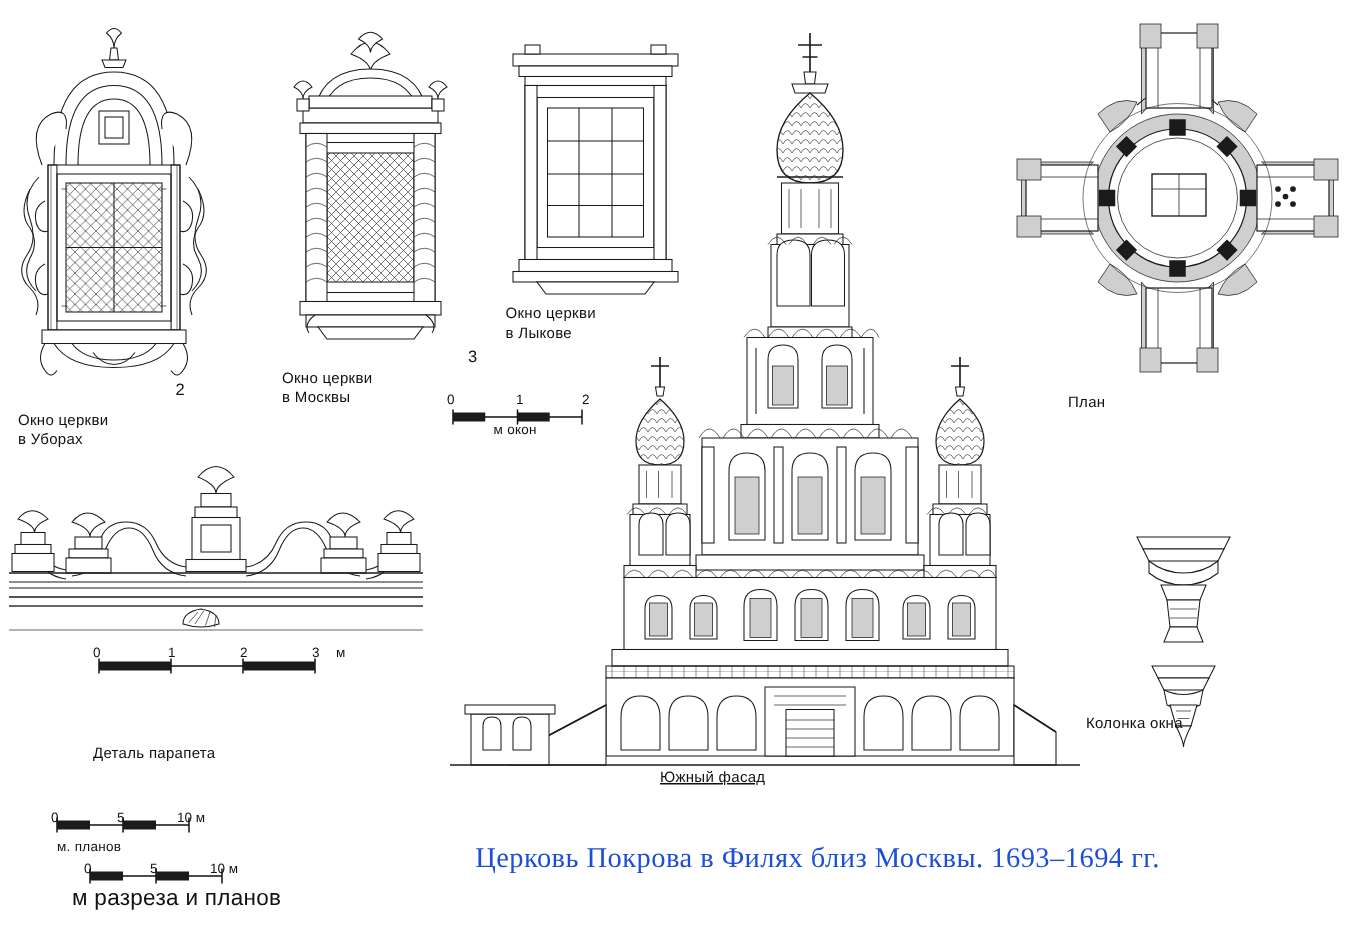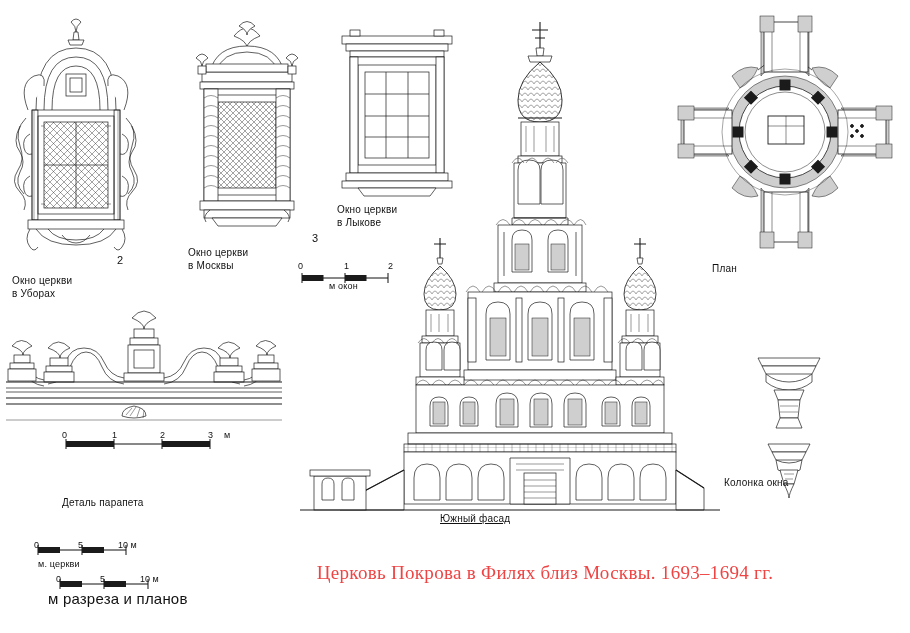--- a/index.html
+++ b/index.html
@@ -3,21 +3,21 @@
 <meta charset="utf-8">
 <style>
   html,body{margin:0;padding:0;background:#ffffff;}
   body{width:910px;height:633px;position:relative;overflow:hidden;
        font-family:"Liberation Serif",serif;color:#1a1a1a;}
   .sheet{position:absolute;left:0;top:0;width:910px;height:633px;background:#fff;}
   .lbl{position:absolute;font-family:"Liberation Sans",sans-serif;
        font-size:10px;line-height:13px;color:#111;letter-spacing:.2px;}
   .num{position:absolute;font-family:"Liberation Sans",sans-serif;font-size:11px;color:#111;}
   .title{position:absolute;left:0;right:0;text-align:center;font-family:"Liberation Serif",serif;
-         font-size:19px;color:#ef4444;letter-spacing:.3px;}
+         font-size:19px;color:#1d4ed8;letter-spacing:.3px;}
   .fig{position:absolute;}
   svg{display:block;overflow:visible;}
   .ln{stroke:#1b1b1b;fill:none;}
   .thin{stroke-width:.7;}
   .hair{stroke-width:.45;}
   .med{stroke-width:1.1;}
   .fillgry{fill:#cfcfcf;stroke:#1b1b1b;stroke-width:.5;}
   .fillwht{fill:#ffffff;stroke:#1b1b1b;stroke-width:.7;}
   .scalebar{position:absolute;}
   .sb-line{stroke:#111;stroke-width:1;}
@@ -517,21 +517,21 @@
       <line x1="8" y1="5" x2="8" y2="15" class="sb-tick"></line>
       <line x1="52" y1="5" x2="52" y2="15" class="sb-tick"></line>
       <line x1="96" y1="5" x2="96" y2="15" class="sb-tick"></line>
       <rect x="8" y="7" width="22" height="6" fill="#1b1b1b"></rect>
       <rect x="52" y="7" width="22" height="6" fill="#1b1b1b"></rect>
     </svg>
   </div>
   <div class="num" style="left:34px;top:540px;font-size:9px;">0</div>
   <div class="num" style="left:78px;top:540px;font-size:9px;">5</div>
   <div class="num" style="left:118px;top:540px;font-size:9px;">10 м</div>
-  <div class="lbl" style="left:38px;top:558px;width:110px;font-size:9px;">м. церкви</div>
+  <div class="lbl" style="left:38px;top:558px;width:110px;font-size:9px;">м. планов</div>
 
   <div class="scalebar" style="left:52px;top:574px;">
     <svg width="130" height="20" viewBox="0 0 130 20">
       <line x1="8" y1="10" x2="96" y2="10" class="sb-line"></line>
       <line x1="8" y1="5" x2="8" y2="15" class="sb-tick"></line>
       <line x1="52" y1="5" x2="52" y2="15" class="sb-tick"></line>
       <line x1="96" y1="5" x2="96" y2="15" class="sb-tick"></line>
       <rect x="8" y="7" width="22" height="6" fill="#1b1b1b"></rect>
       <rect x="52" y="7" width="22" height="6" fill="#1b1b1b"></rect>
     </svg>

